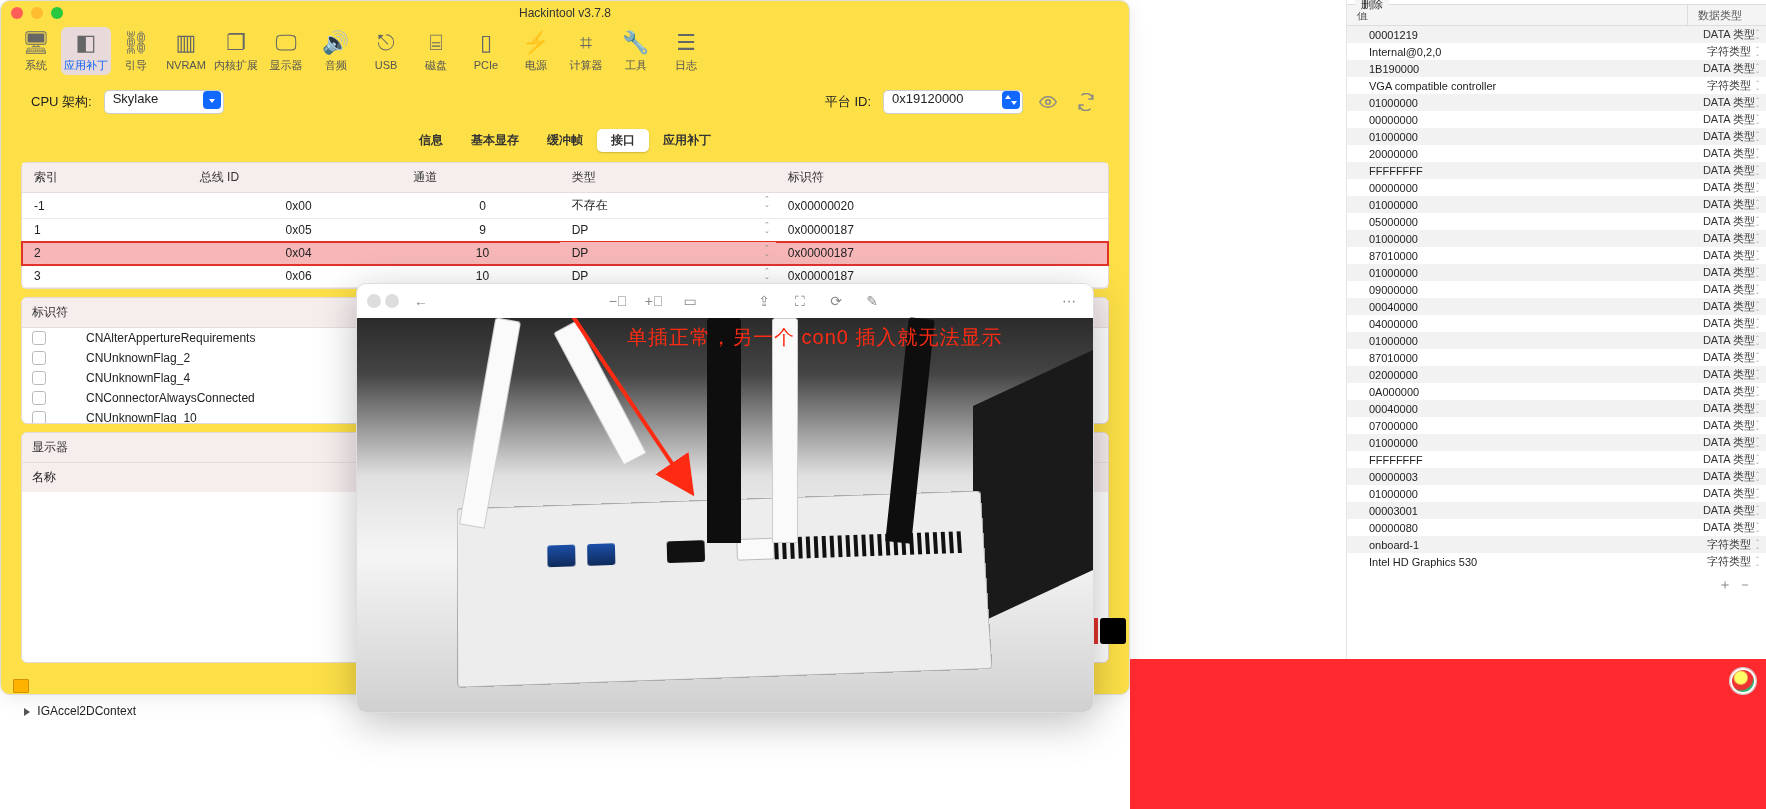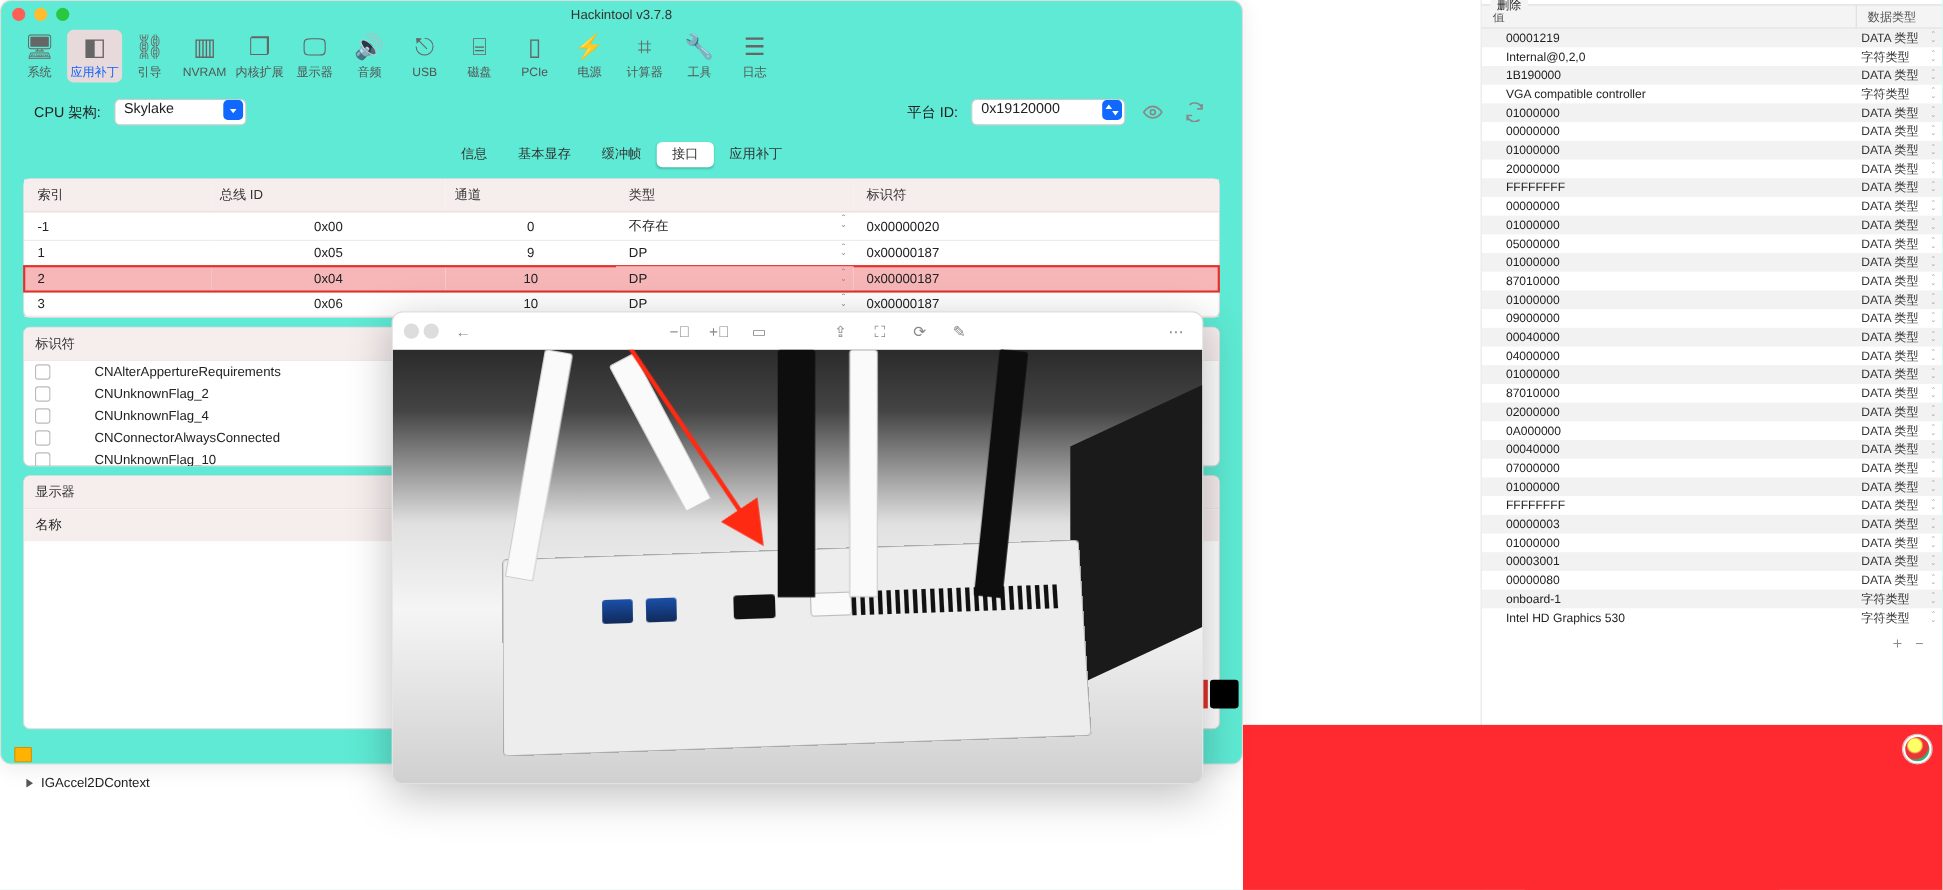--- a/index.html
+++ b/index.html
@@ -1,19 +1,19 @@
 <!DOCTYPE html>
 <html><head>
 <meta charset="utf-8">
 <style>
 * { margin: 0; padding: 0; box-sizing: border-box; font-family: -apple-system, "Helvetica Neue", Arial, sans-serif; }
 body { background: #fff; font-size: 13px; color: #222; width: 1766px; height: 809px; overflow: hidden; position: relative; }
 
 
-#main-window { position: absolute; left: 0; top: 0; width: 1130px; height: 695px; background: #5eead4; border-radius: 10px; border: 1px solid #ddd; box-shadow: 0 4px 20px rgba(0,0,0,.08); display: flex; flex-direction: column; }
+#main-window { position: absolute; left: 0; top: 0; width: 1130px; height: 695px; background: #fde047; border-radius: 10px; border: 1px solid #ddd; box-shadow: 0 4px 20px rgba(0,0,0,.08); display: flex; flex-direction: column; }
 .titlebar { height: 24px; position: relative; text-align: center; font-size: 12px; line-height: 24px; color: #333; }
 .traffic { position: absolute; left: 10px; top: 6px; display: flex; gap: 8px; }
 .traffic span { width: 12px; height: 12px; border-radius: 50%; display: inline-block; }
 .tl-close { background: #ff5f57; } .tl-min { background: #febc2e; } .tl-max { background: #28c840; }
 
 .toolbar { display: flex; padding: 2px 10px 0 10px; }
 .toolbar-item { width: 50px; text-align: center; padding: 4px 0 2px 0; border-radius: 6px; cursor: pointer; }
 .toolbar-item.active { background: #e8dada; }
 .toolbar-item svg, .toolbar-item .glyph { height: 24px; display: block; margin: 0 auto 2px auto; }
 .toolbar-item .glyph { font-size: 22px; color: #666; line-height: 24px; }
@@ -24,21 +24,21 @@
 .cpu-row label { font-size: 13px; }
 .select-ctrl { background: #fff; border: 1px solid #ccc; border-radius: 5px; height: 24px; display: inline-flex; align-items: flex-start; padding: 0 2px 0 8px; min-width: 120px; position: relative; }
 .select-ctrl .arrowbtn { width: 18px; height: 18px; background: #1068ff; border-radius: 4px; margin-left: auto; display: flex; align-items: center; justify-content: center; }
 .select-ctrl .arrowbtn::after { content: ""; border-left: 3px solid transparent; border-right: 3px solid transparent; border-top: 4px solid #fff; position: relative; top: 1px; }
 .select-ctrl .arrowbtn.updown::before { content: ""; border-left: 3px solid transparent; border-right: 3px solid transparent; border-bottom: 4px solid #fff; position: relative; top: -3px; }
 .select-ctrl .arrowbtn.updown::after { top: 3px; }
 .spacer { flex: 1; }
 .icon-btn { width: 26px; height: 26px; display: inline-flex; align-items: center; justify-content: center; color: #777; }
 
 .seg-tabs { display: flex; justify-content: center; margin: 6px 0 10px 0; }
-.seg-tabs .seg { padding: 3px 14px; font-size: 12px; color: #333; border-radius: 5px; cursor: pointer; }
+.seg-tabs .seg { padding: 3px 14px; font-size: 12px; color: #333; border-radius: 5px; cursor: pointer; font-weight: bold; }
 .seg-tabs .seg.active { background: #fff; box-shadow: 0 1px 2px rgba(0,0,0,.2); }
 
 .panel { margin: 0 20px 8px 20px; border: 1px solid #e2d9d9; border-radius: 6px; background: #fff; }
 .panel-header { padding: 6px 10px; font-size: 12px; color: #333; background: #f6eded; border-bottom: 1px solid #e7dcdc; border-radius: 6px 6px 0 0; }
 
 table.conn { width: 100%; border-collapse: collapse; font-size: 12px; }
 table.conn th { text-align: left; font-weight: normal; padding: 6px 8px; background: #f6eded; border-bottom: 1px solid #e7dcdc; color: #333; }
 table.conn td { padding: 4px 8px; border-bottom: 1px solid #f1e8e8; text-align: center; height: 18px; }
 table.conn td.lft { text-align: left; padding-left: 12px; }
 table.conn th.lft { text-align: left; padding-left: 12px; }
@@ -86,21 +86,21 @@
 #side .side-top-strip { height: 4px; position: relative; }
 #side .side-top-strip .del-lbl { position: absolute; left: 8px; top: -3px; font-size: 11px; background: #f4f4f4; padding: 0 6px; border-radius: 0 0 3px 3px;}
 #side .cols { display: flex; background: #f4f4f4; border-bottom: 1px solid #ddd; border-top: 1px solid #ddd; height: 22px; font-size: 11px; color: #555; }
 #side .cols > div { padding: 3px 10px; }
 #side .cols .c1 { flex: 1; border-right: 1px solid #ddd; }
 #side .cols .c2 { width: 78px; }
 #side .rows { overflow: auto; }
 #side .drow { display: flex; height: 17px; font-size: 11px; align-items: center; }
 #side .drow:nth-child(odd) { background: #f2f2f2; }
 #side .drow .v1 { flex: 1; padding-left: 22px; white-space: nowrap; overflow: hidden; }
-#side .drow .v2 { width: 78px; position: relative; padding-left: 4px; color: #333; }
+#side .drow .v2 { width: 78px; position: relative; padding-left: 4px; color: #333; text-align: center; }
 #side .drow .v2::after { content: "⌃\A⌄"; white-space: pre; font-size: 6px; line-height: 5px; position: absolute; right: 6px; top: 3px; color: #999; }
 #side .footer { display: flex; justify-content: flex-end; gap: 6px; padding: 6px 14px; color: #888; font-size: 14px; }
 
 
 .tree-frag { position: absolute; left: 24px; top: 704px; font-size: 12px; color: #222; }
 .tree-frag .tri { display:inline-block; width:0;height:0;border-top:4px solid transparent;border-bottom:4px solid transparent;border-left:6px solid #555; margin-right:4px; position:relative; top:1px;}
 
 
 .arrow-svg { position: absolute; left: 0; top: 0; width: 738px; height: 400px; z-index: 2; pointer-events: none; }
 
@@ -299,20 +299,21 @@
       <div class="cable black" style="left:540px; top:0; height:225px; transform:rotate(6deg)"></div>
     </div>
     <svg class="arrow-svg">
       <defs>
           <marker id="ah" markerWidth="12" markerHeight="12" refX="9" refY="5" orient="auto">
             <path d="M0,0 L10,5 L0,10 z" fill="#ff2a12"></path>
           </marker>
         </defs>
       <line x1="190" y1="-40" x2="335" y2="175" stroke="#ff2a12" stroke-width="4" marker-end="url(#ah)"></line>
     </svg>
+    <div class="pv-ann">单插正常，另一个 con0 插入就无法显示</div>
   </div>
 </div>
 
 <div class="bottom-frag"></div>
 <div class="bottom-frag2"></div>
 
 <div class="red-bar"></div>
 <div id="side">
   <div class="side-top-strip">
      <span class="del-lbl">删除</span>

